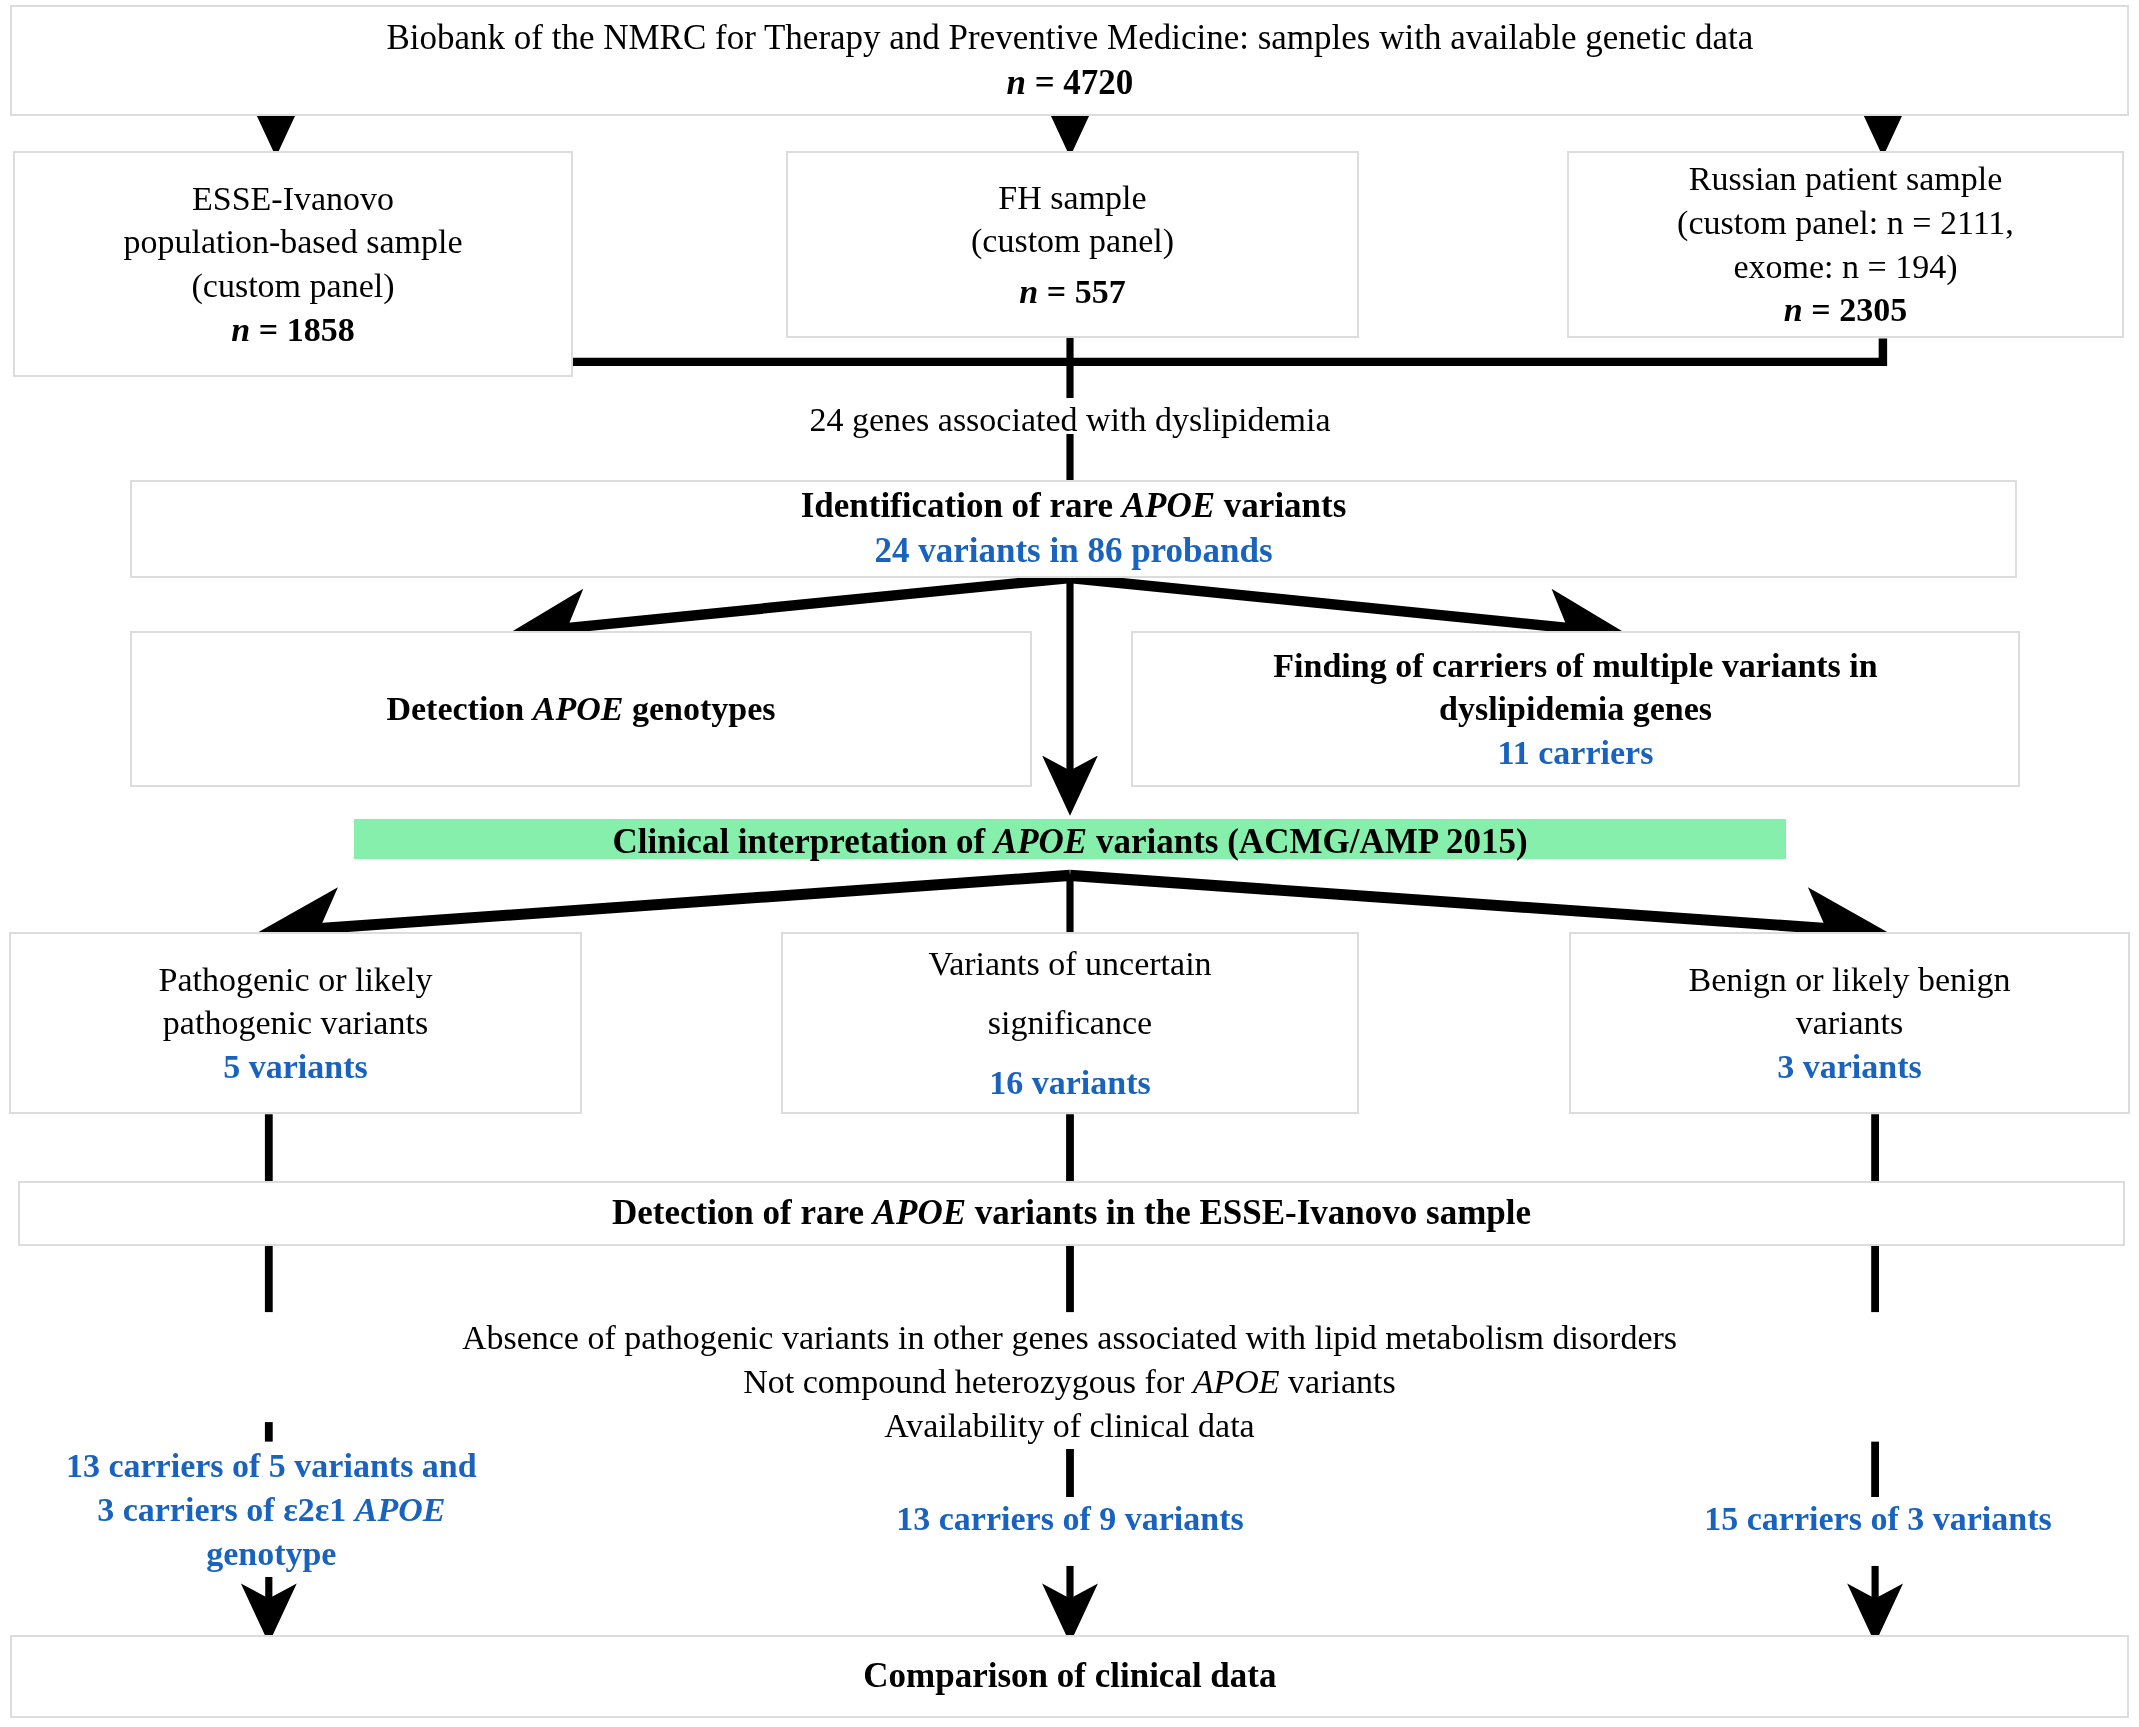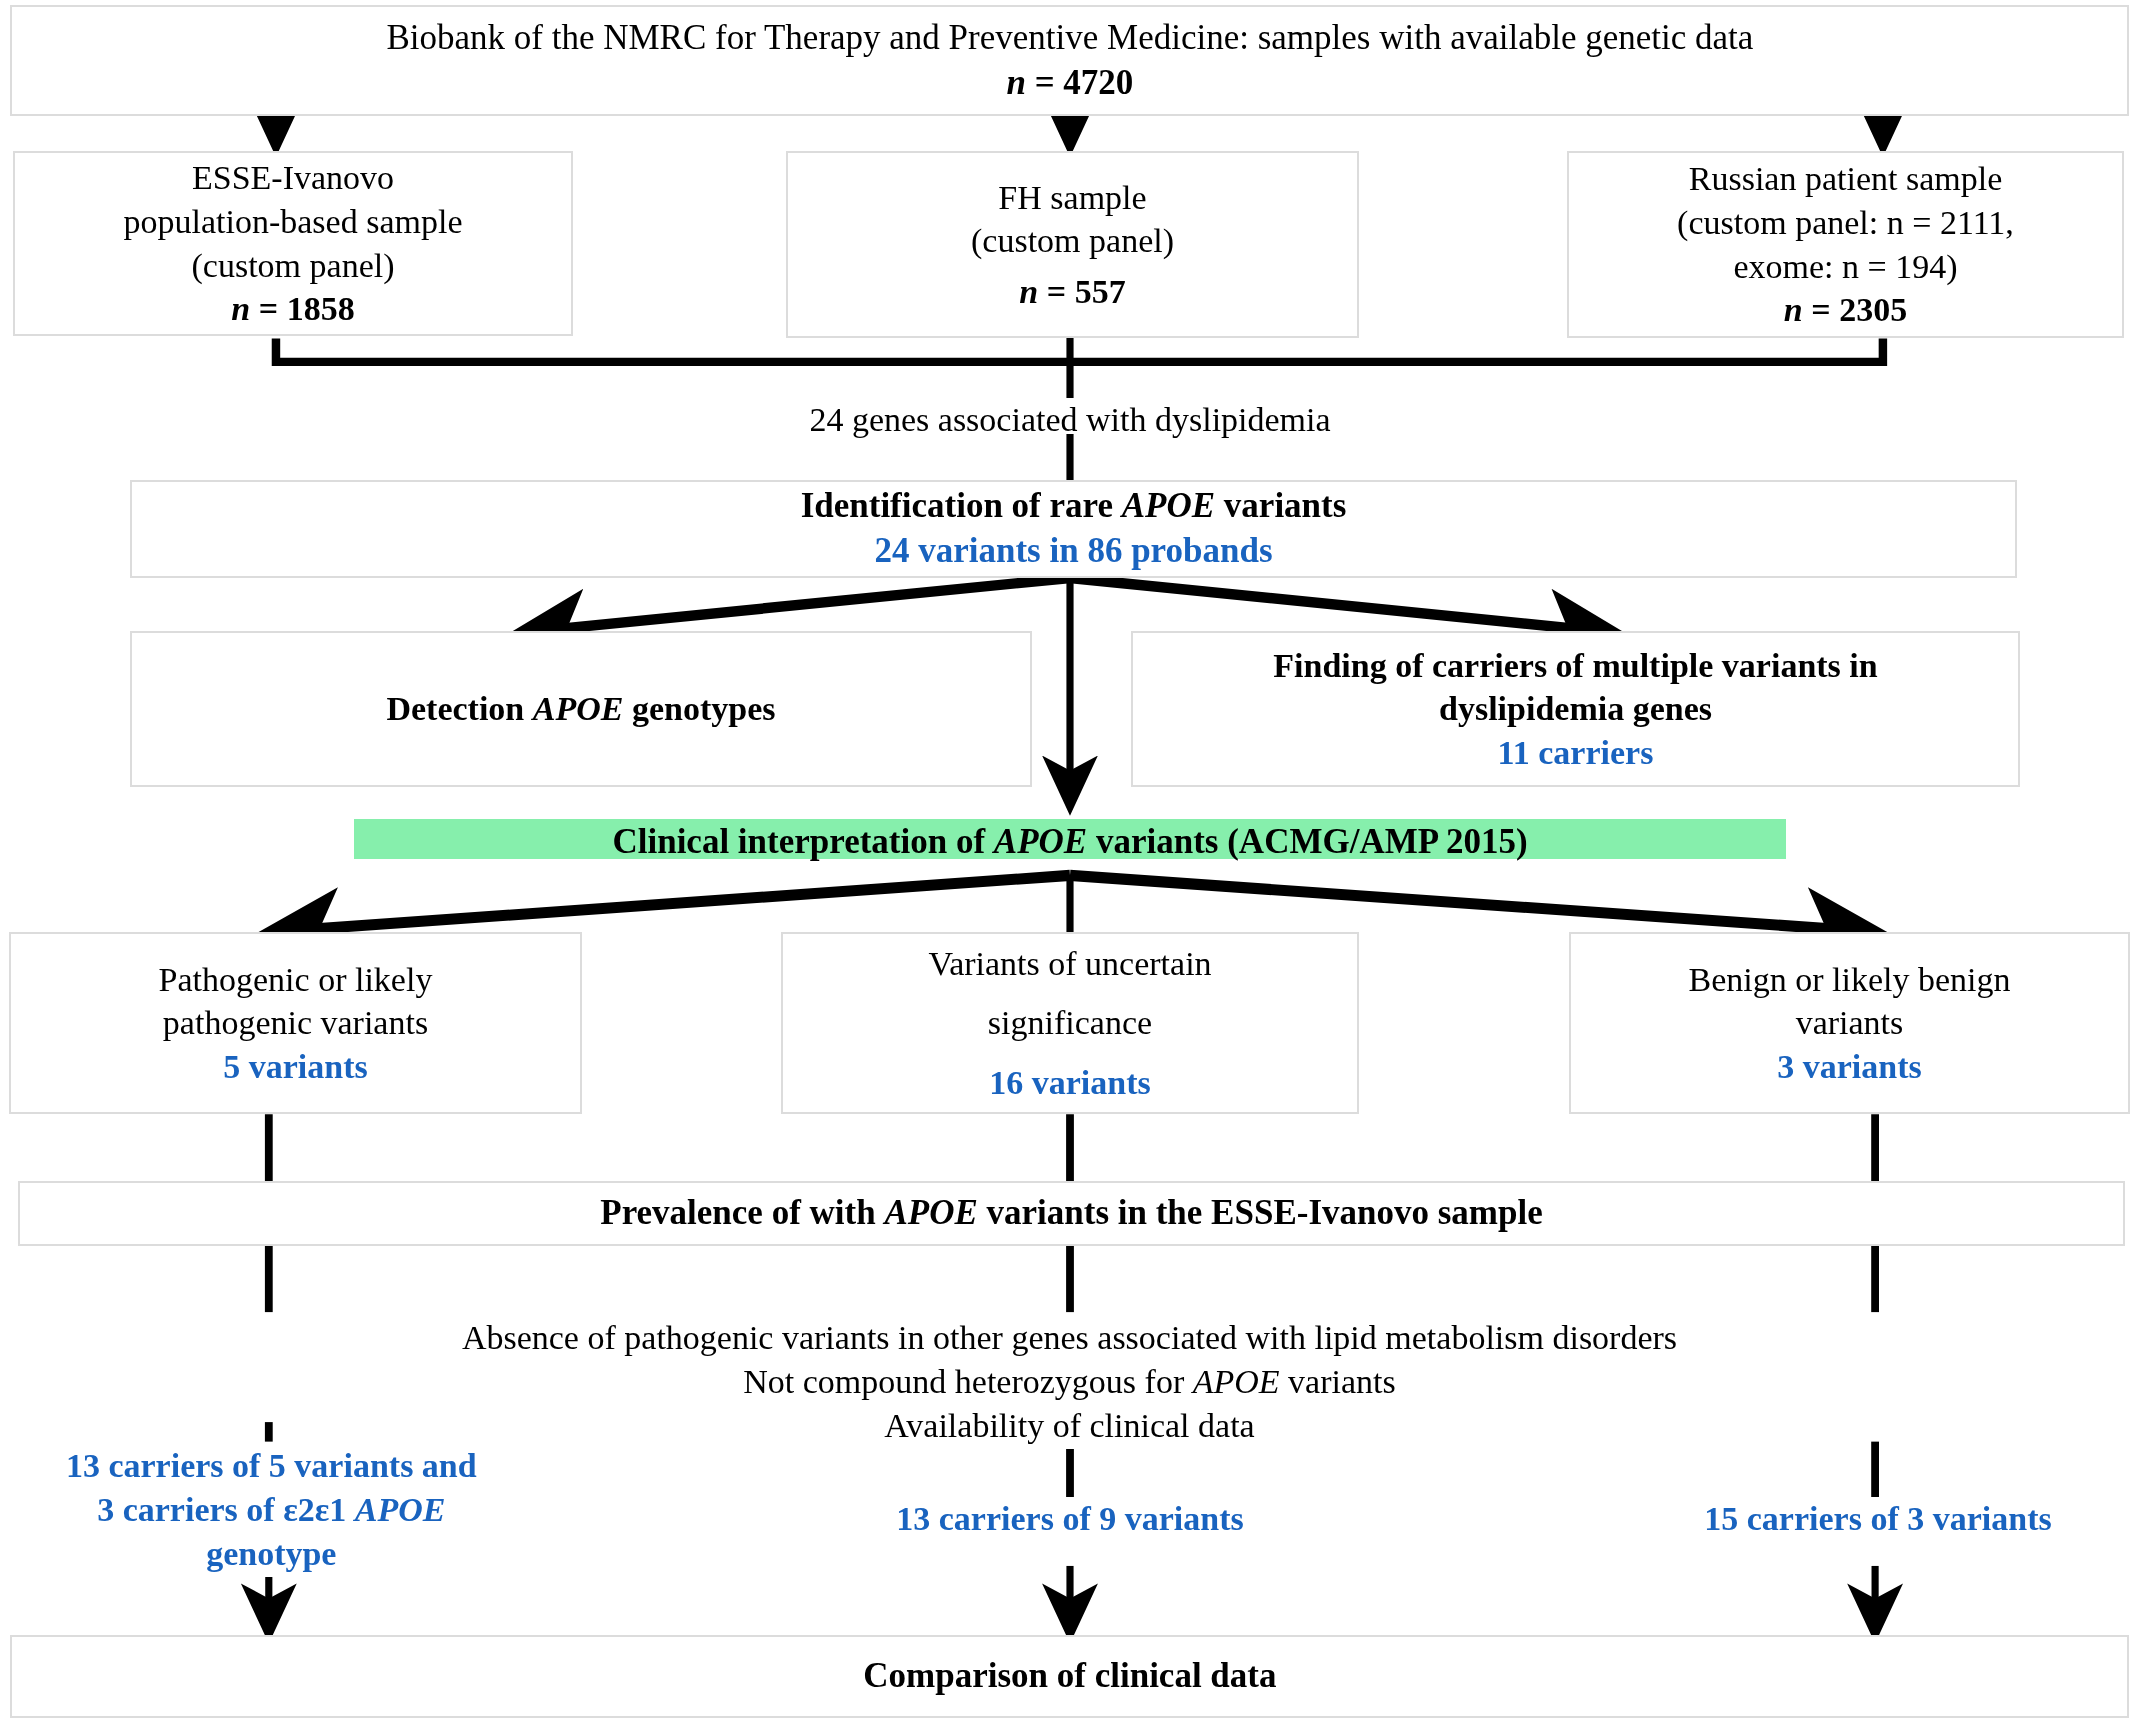--- a/index.html
+++ b/index.html
@@ -96,21 +96,21 @@
     <line x1="2881" y1="2406" x2="2881" y2="2512" stroke="#000" stroke-width="11" marker-end="url(#ah)"></line>
   </svg>
 
   <div class="box" style="left:10.4px; top:5.2px; width:2119px; height:111px;">
     <div class="f54">Biobank of the NMRC for Therapy and Preventive Medicine: samples with available genetic data</div>
     <div class="f54">
       <span class="ital bold">n</span><span class="bold"> = 4720</span>
     </div>
   </div>
 
-  <div class="box" style="left:13px; top:151px; width:560px; height:185px;text-align:center;">
+  <div class="box" style="left:13px; top:151px; width:560px; height:226px;text-align:center;">
     <div class="f52">ESSE-Ivanovo</div>
     <div class="f52">population-based sample</div>
     <div class="f52">(custom panel)</div>
     <div class="f52">
       <span class="ital bold">n</span><span class="bold"> = 1858</span>
     </div>
   </div>
 
   <div class="box" style="left:786px; top:151px; width:573px; height:187px;">
     <div class="f52">FH sample</div>
@@ -167,21 +167,21 @@
   </div>
 
   <div class="box" style="left:1569px; top:932px; width:561px; height:182px;">
     <div class="f52">Benign or likely benign</div>
     <div class="f52">variants</div>
     <div class="f52 blue">3 variants</div>
   </div>
 
   <div class="box" style="left:18px; top:1181px; width:2107px; height:65px;">
     <div class="f54 bold">
-      <span>Prevalence of with </span><span class="ital">APOE</span><span> variants in the ESSE-Ivanovo sample</span>
+      <span>Detection of rare </span><span class="ital">APOE</span><span> variants in the ESSE-Ivanovo sample</span>
     </div>
   </div>
 
   <div class="freetext f52" style="left:273px; top:1316px; width:1593px; background:#fff;">
     <div>Absence of pathogenic variants in other genes associated with lipid metabolism disorders</div>
     <div>
       <span>Not compound heterozygous for </span><span class="ital">APOE</span><span> variants</span>
     </div>
     <div>Availability of clinical data</div>
   </div>

